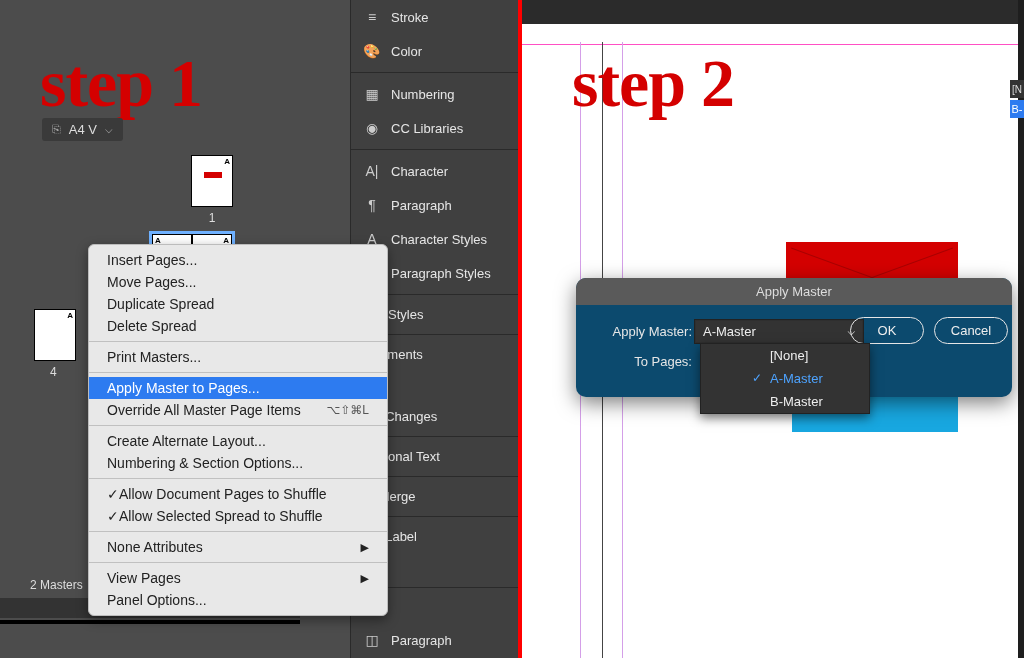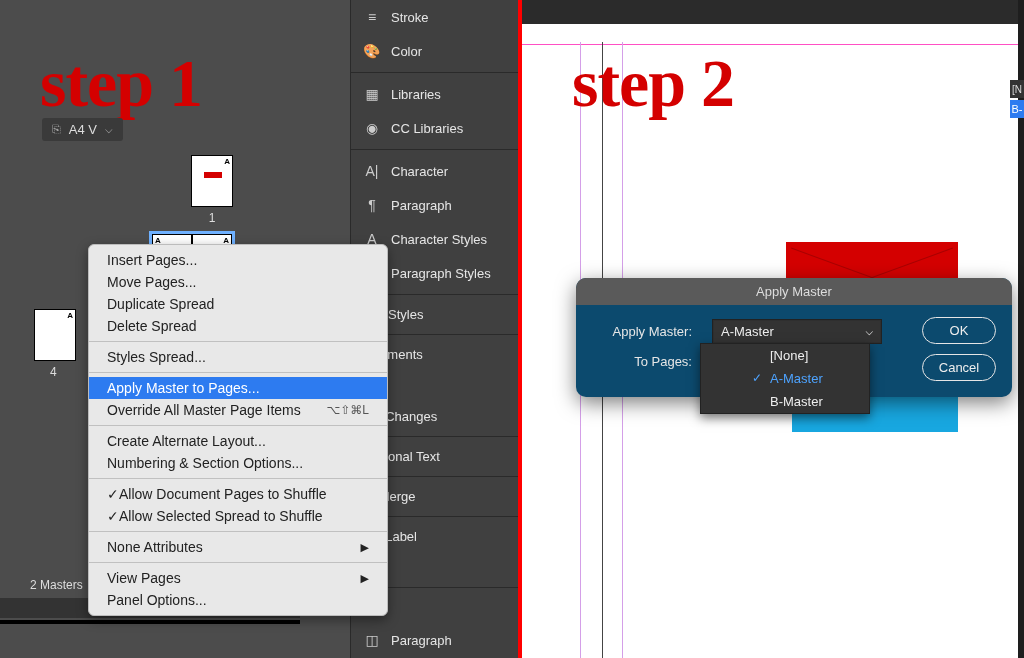--- a/index.html
+++ b/index.html
@@ -64,26 +64,26 @@
 .red-rect .x1::before{transform:rotate(20deg);} .red-rect .x1::after{transform:rotate(-20deg);}
 .blue-rect { position:absolute; background:#18a7e0;}
 .scroll-rail { position:absolute; top:0; right:0; width:6px; height:100%; background:#1e1e1e;}
 .tag-right { position:absolute; top:100px; right:0; width:14px; height:18px; background:#2d7bf0; color:#fff; font-size:11px; display:flex;align-items:center;justify-content:center;}
 .tag-right2 { position:absolute; top:80px; right:0; width:14px; height:18px; background:#333; color:#ddd; font-size:10px; display:flex;align-items:center;justify-content:center;}
 
 
 .dialog { position: absolute; top: 278px; left: 54px; width: 436px; background:#0c4a6e; border-radius:10px; box-shadow:0 6px 20px rgba(0,0,0,.5); color:#e6e6e6; font-size:13px; z-index:20;}
 .dialog .titlebar { text-align:center; padding:6px 0; background:#5a5a5a; border-top-left-radius:10px; border-top-right-radius:10px; font-size:13px; color:#ddd;}
 .dialog .body { padding:14px 16px 18px; position:relative;}
-.dlg-row { display:flex; align-items:center; gap:20px; margin-bottom:10px;}
+.dlg-row { display:flex; align-items:center; gap:2px; margin-bottom:10px;}
 .dlg-label { width:100px; text-align:right; color:#e6e6e6;}
 .dlg-select { flex:1; max-width:170px; background:#333; color:#eee; border:1px solid #222; padding:4px 8px; display:flex; justify-content:space-between; align-items:center; box-shadow: inset 0 0 0 1px #2f2f2f;}
 .dlg-select .chev{ font-size:10px;}
 .dlg-btn { width:74px; padding:5px 0; text-align:center; border:1.5px solid #e6e6e6; border-radius:14px; color:#eee; font-size:13px; cursor:pointer; background:transparent;}
-.btn-col { position:absolute; right:16px; top:12px; display:flex; flex-direction:column; gap:10px;}
+.btn-col { position:absolute; right:4px; top:12px; display:flex; flex-direction:row; gap:10px;}
 .dropdown-list { position:absolute; top:38px; left:124px; width:170px; background:#333; border:1px solid #222; z-index:2; box-shadow:0 4px 10px rgba(0,0,0,.5);padding-left:45px;}
 .dd-item{ padding:4px 10px 4px 24px; position:relative; color:#eee;}
 .dd-item.sel{ color:#4da3ff;}
 .dd-item .chk{ position:absolute; left:6px; top:4px; font-size:12px;}
 </style>
 </head>
 <body>
 
 <div class="half left">
   <div class="step-label">step 1</div>
@@ -134,21 +134,21 @@
         <span>Move Pages...</span>
       </div>
     <div class="menu-item">
         <span>Duplicate Spread</span>
       </div>
     <div class="menu-item">
         <span>Delete Spread</span>
       </div>
     <div class="menu-sep"></div>
     <div class="menu-item">
-        <span>Styles Spread...</span>
+        <span>Print Masters...</span>
       </div>
     <div class="menu-sep"></div>
     <div class="menu-item hover">
         <span>Apply Master to Pages...</span>
       </div>
     <div class="menu-item">
         <span>Override All Master Page Items</span>
         <span class="shortcut">⌥⇧⌘L</span>
       </div>
     <div class="menu-sep"></div>
@@ -185,21 +185,21 @@
         <span class="panel-icon">≡</span>
         <span>Stroke</span>
       </div>
     <div class="panel-item">
         <span class="panel-icon">🎨</span>
         <span>Color</span>
       </div>
     <div class="panel-sep"></div>
     <div class="panel-item">
         <span class="panel-icon">▦</span>
-        <span>Libraries</span>
+        <span>Numbering</span>
       </div>
     <div class="panel-item">
         <span class="panel-icon">◉</span>
         <span>CC Libraries</span>
       </div>
     <div class="panel-sep"></div>
     <div class="panel-item">
         <span class="panel-icon">A|</span>
         <span>Character</span>
       </div>

